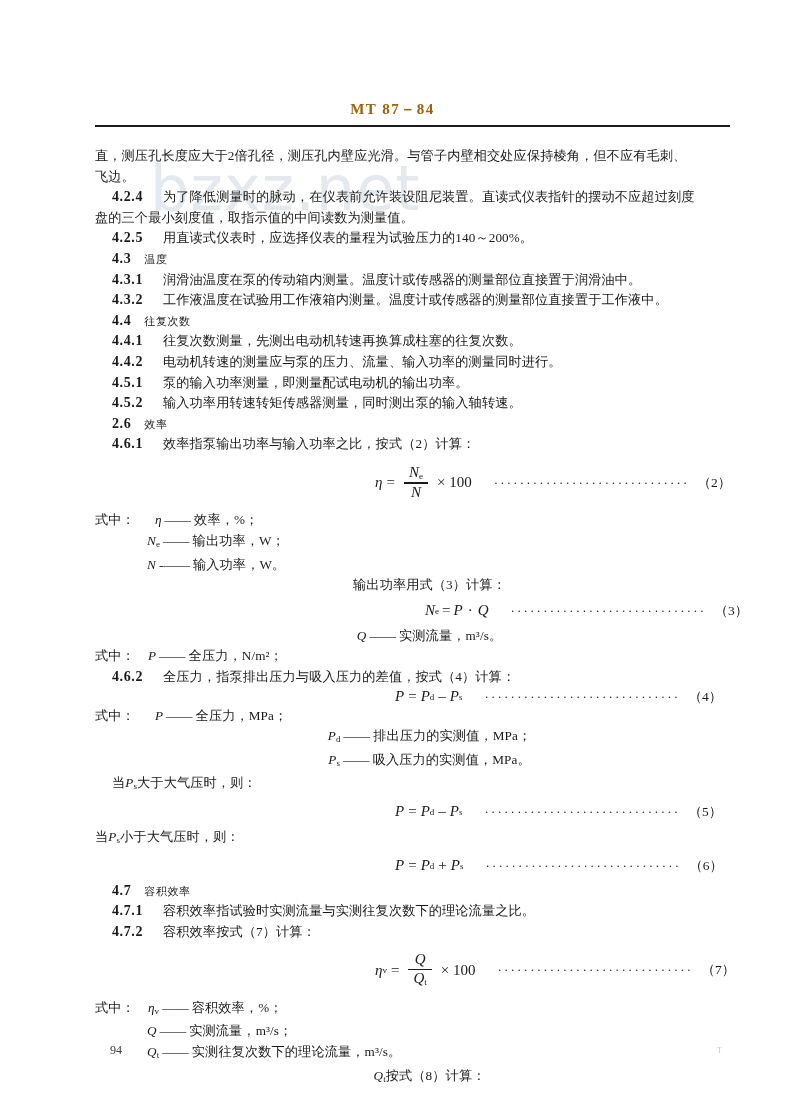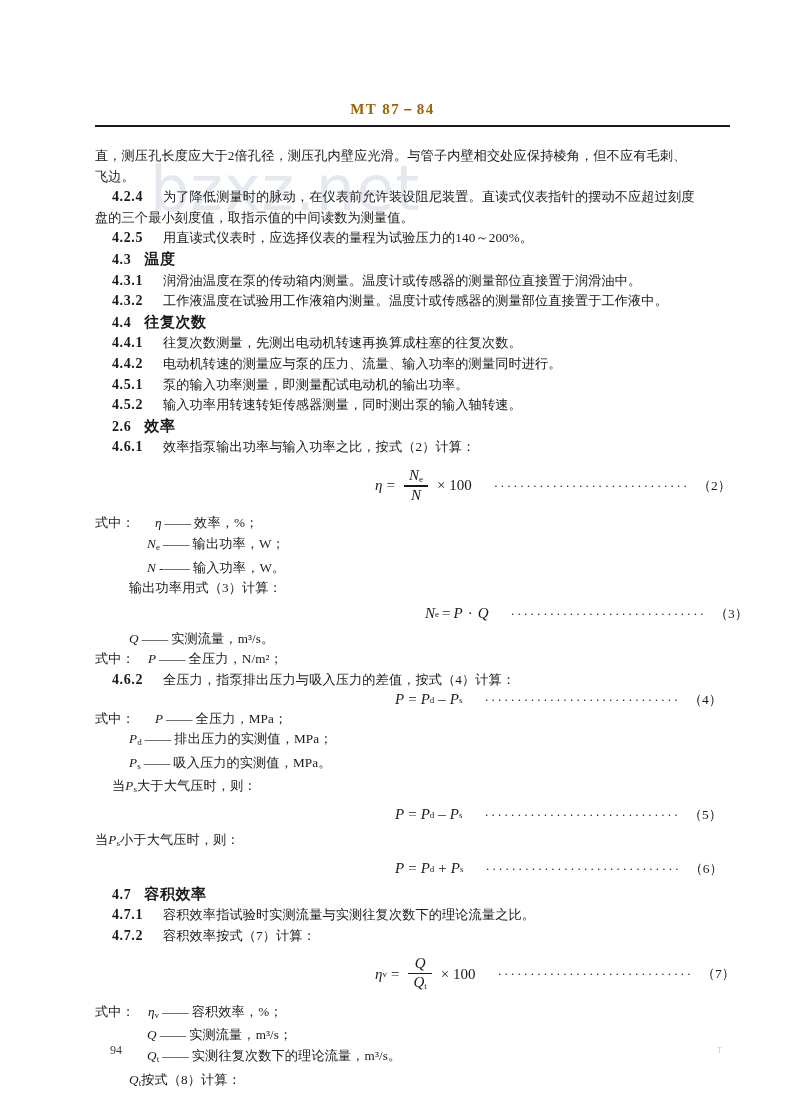--- a/index.html
+++ b/index.html
@@ -69,32 +69,32 @@
 
   .line {
     font-size: 13.2px;
     line-height: 20.6px;
     white-space: nowrap;
     letter-spacing: .1px;
   }
 
   .ind-0  { padding-left: 0; }
   .ind-1  { padding-left: 17px; }
-  .ind-2  { padding-left: 34px; }
+  .ind-2  { padding-left: 34px; text-align: center; }
   .ind-3  { padding-left: 52px; }
 
   .num {
     font-family: "Liberation Serif", serif;
     font-weight: 700;
     font-size: 14px;
     letter-spacing: .6px;
   }
   .sec-title {
-    font-weight: 700;
-    font-size: 15px;
+    font-weight: 400;
+    font-size: 11px;
     letter-spacing: .6px;
   }
   .gap-sm { display: inline-block; width: 13px; }
   .gap-md { display: inline-block; width: 20px; }
 
   i.v, .v { font-family: "Liberation Serif", serif; font-style: italic; }
 
   sub {
     font-size: 9px;
     vertical-align: -2px;

